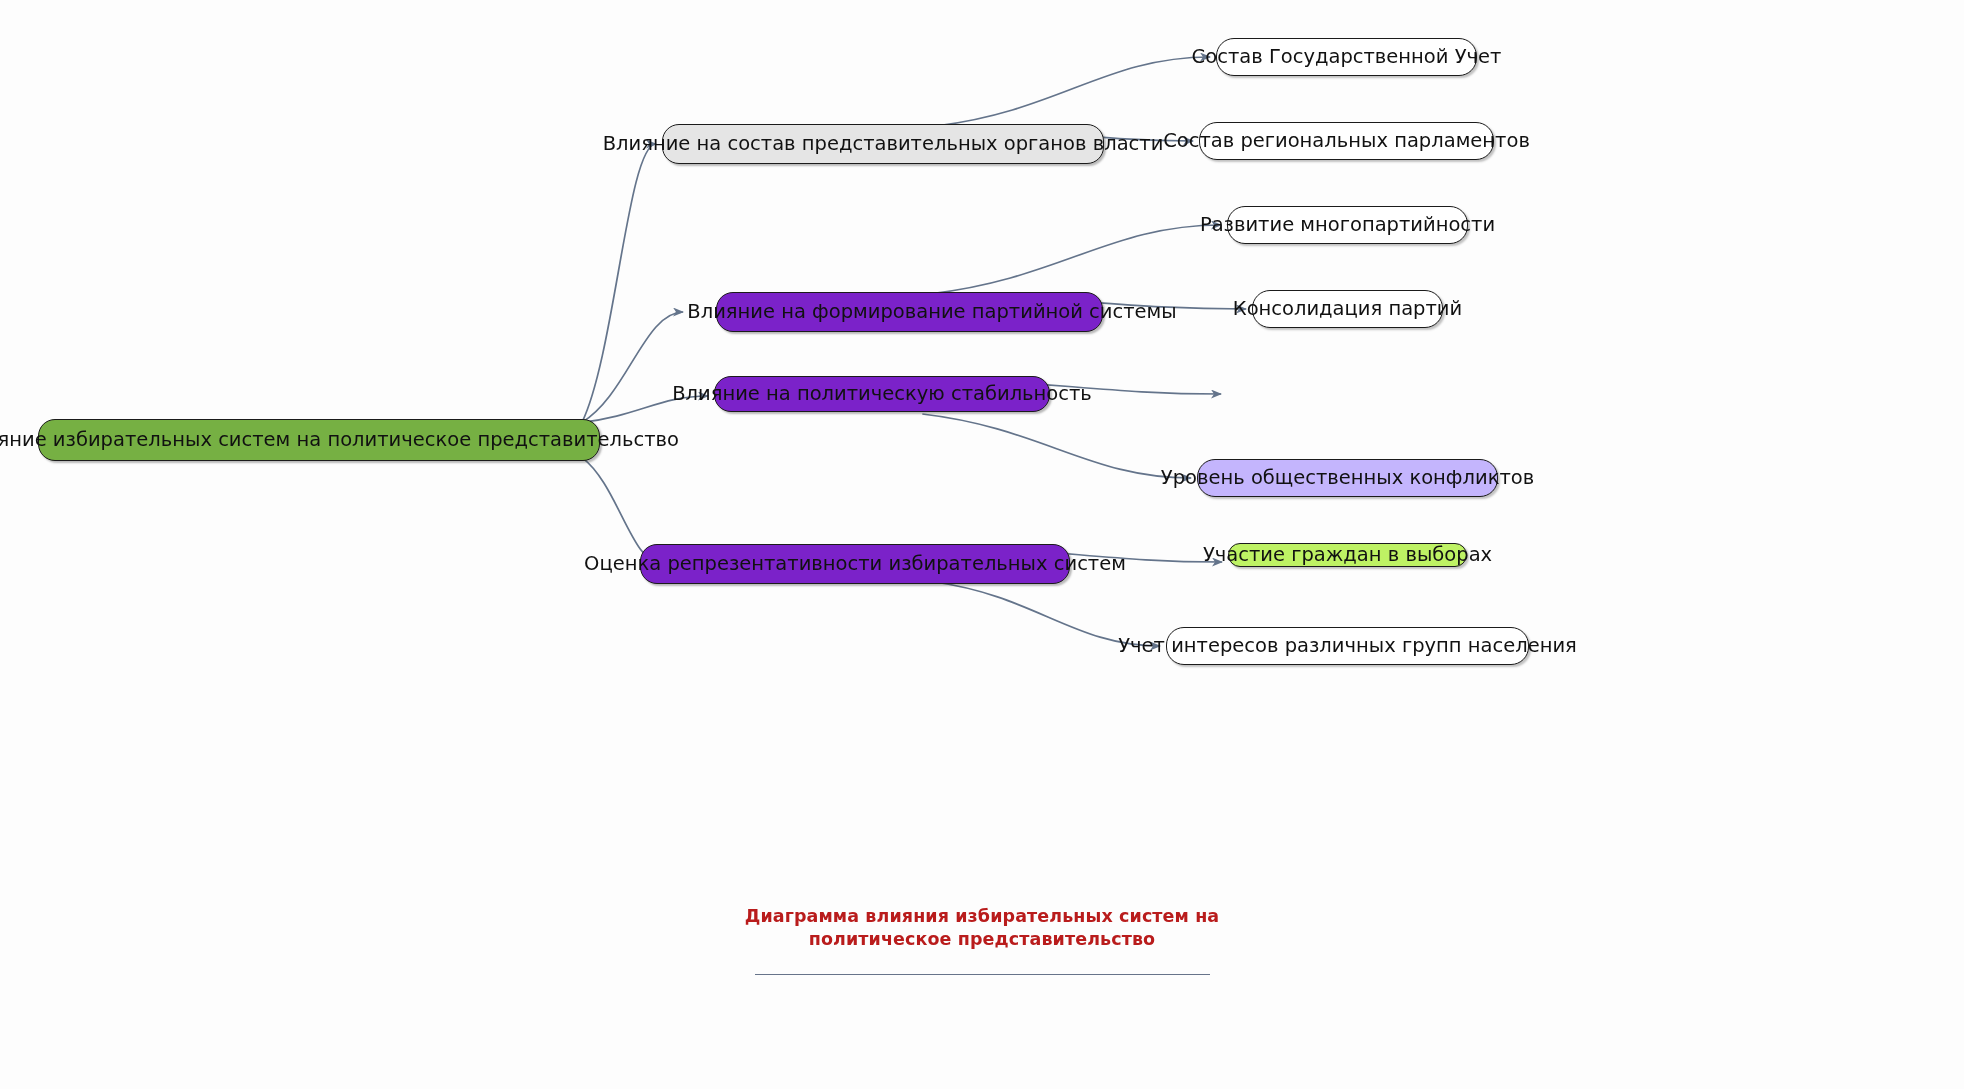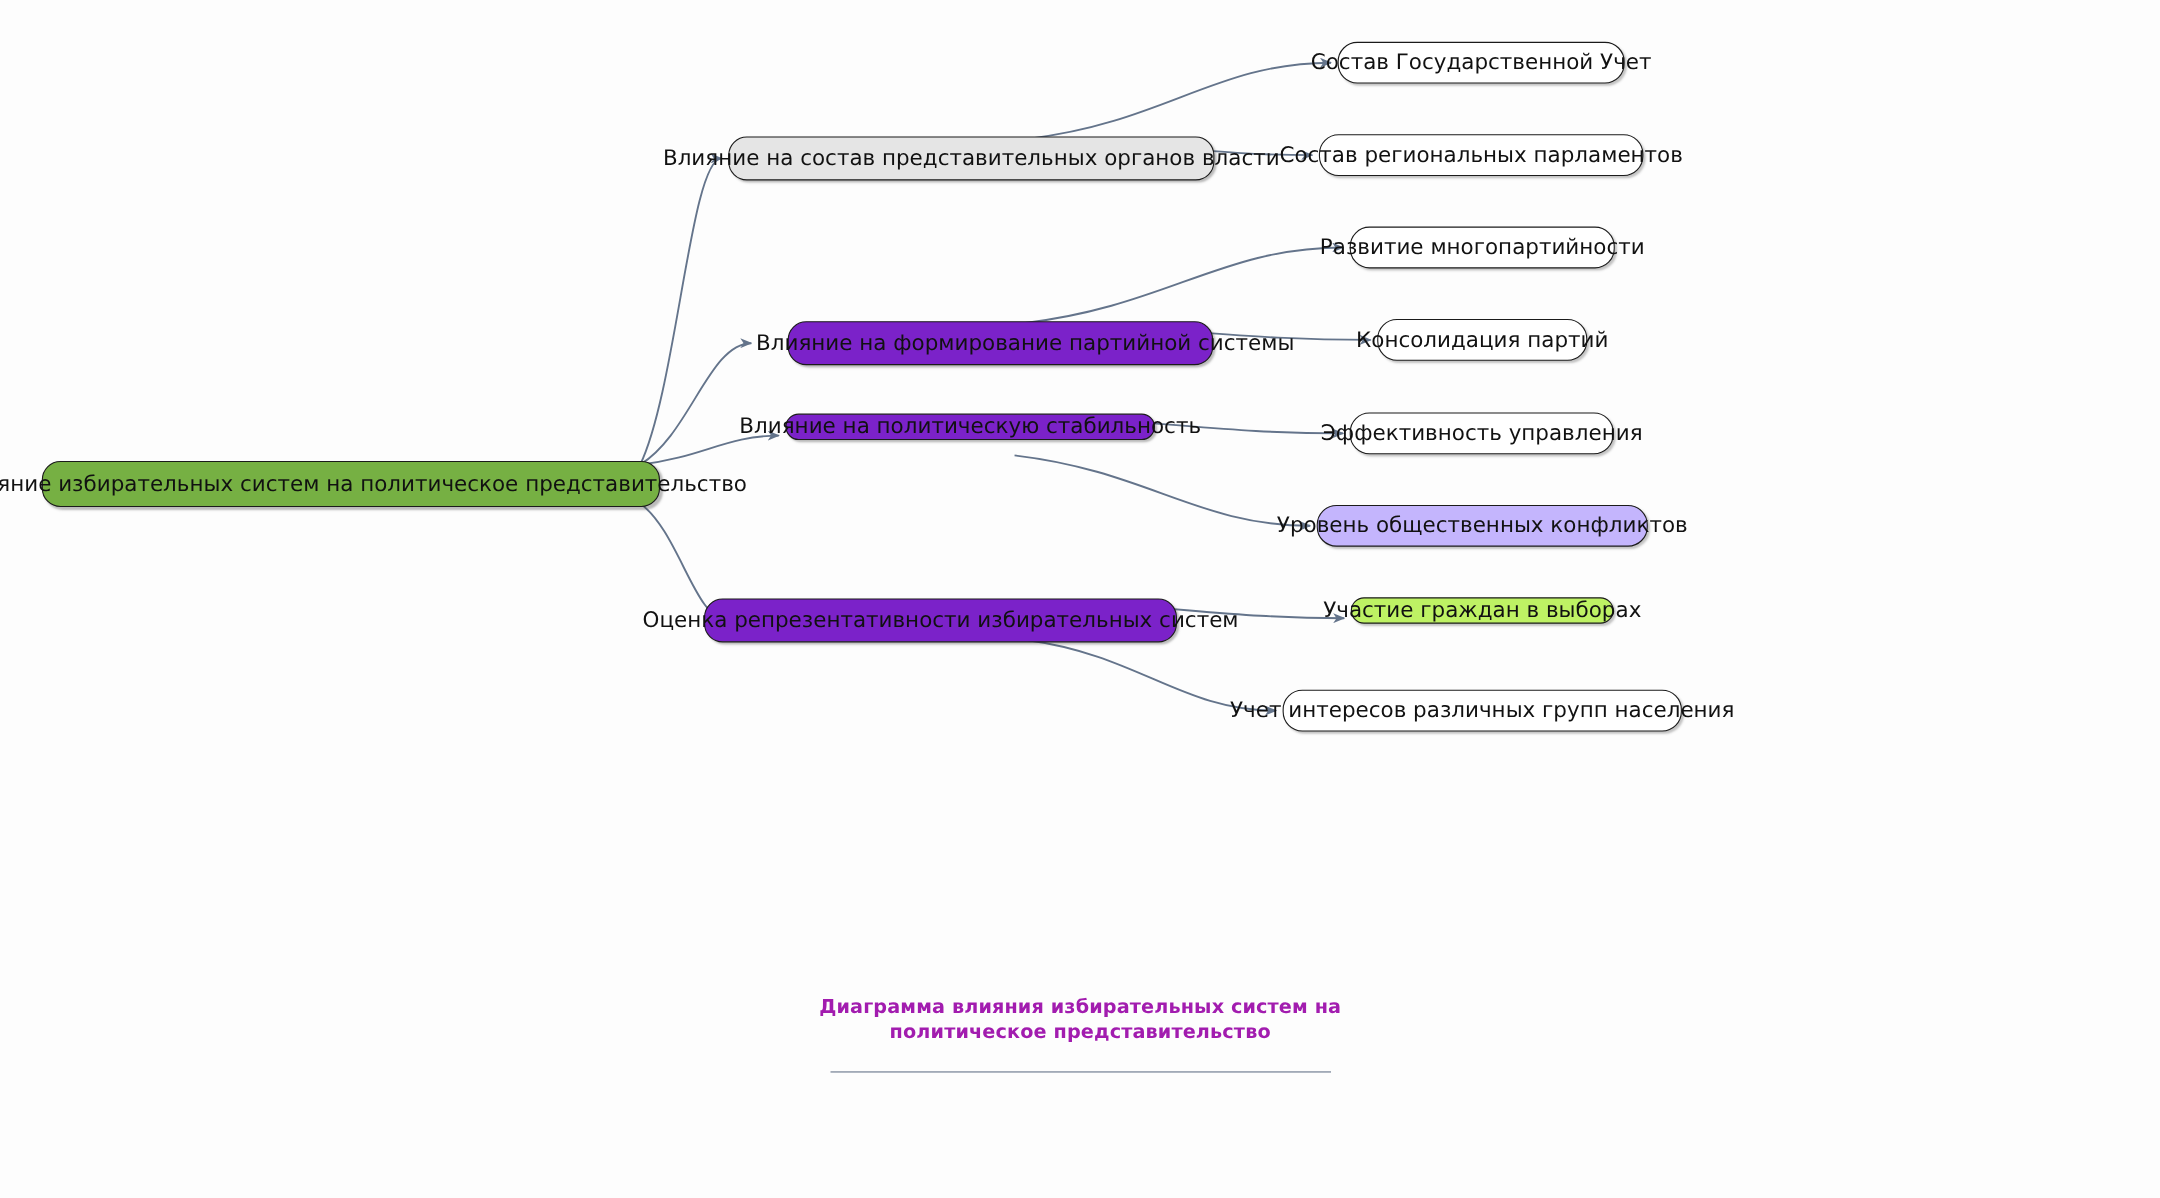--- a/index.html
+++ b/index.html
@@ -83,21 +83,21 @@
     position: absolute;
     left: 0;
     top: 905px;
     width: 1964px;
     text-align: center;
   }
   #footer-title {
     font-family: "DejaVu Sans", sans-serif;
     font-weight: bold;
     font-size: 17.5px;
-    color: #a21caf;
+    color: #b91c1c;
     line-height: 1.32;
     letter-spacing: 0.1px;
   }
   #footer-divider {
     width: 455px;
     height: 0;
     border-top: 1.5px solid #67748a;
     margin: 23px auto 0 auto;
   }
   #footer-credit {
@@ -152,25 +152,22 @@
   <div class="node branch" id="node-b1" style="left: 716px; top: 292px; width: 387px; height: 40px; background: rgb(123, 34, 201); padding-left: 45px;">
     <span class="node-label">Влияние на формирование партийной системы</span>
   </div>
   <div class="node leaf" id="node-b1-c0" style="left: 1227px; top: 206px; width: 241px; height: 38px; background: rgb(255, 255, 255);">
     <span class="node-label">Развитие многопартийности</span>
   </div>
   <div class="node leaf" id="node-b1-c1" style="left: 1252px; top: 290px; width: 191px; height: 38px; background: rgb(255, 255, 255);">
     <span class="node-label">Консолидация партий</span>
   </div>
 
-  <div class="node branch" id="node-b2" style="left: 714px; top: 376px; width: 336px; height: 24px; background: rgb(123, 34, 201);">
+  <div class="node branch" id="node-b2" style="left: 714px; top: 376px; width: 336px; height: 36px; background: rgb(123, 34, 201);">
     <span class="node-label">Влияние на политическую стабильность</span>
-  </div>
-  <div class="node leaf" id="node-b2-c0" style="left: 1227px; top: 375px; width: 240px; height: 38px; background: rgb(255, 255, 255);">
-    <span class="node-label">Эффективность управления</span>
   </div>
   <div class="node leaf" id="node-b2-c1" style="left: 1197px; top: 459px; width: 301px; height: 38px; background: #c4b5fd;">
     <span class="node-label">Уровень общественных конфликтов</span>
   </div>
 
   <div class="node branch" id="node-b3" style="left: 640px; top: 544px; width: 430px; height: 40px; background: rgb(123, 34, 201);">
     <span class="node-label">Оценка репрезентативности избирательных систем</span>
   </div>
   <div class="node leaf" id="node-b3-c0" style="left: 1228px; top: 543px; width: 239px; height: 24px; background: #bef264;">
     <span class="node-label">Участие граждан в выборах</span>

